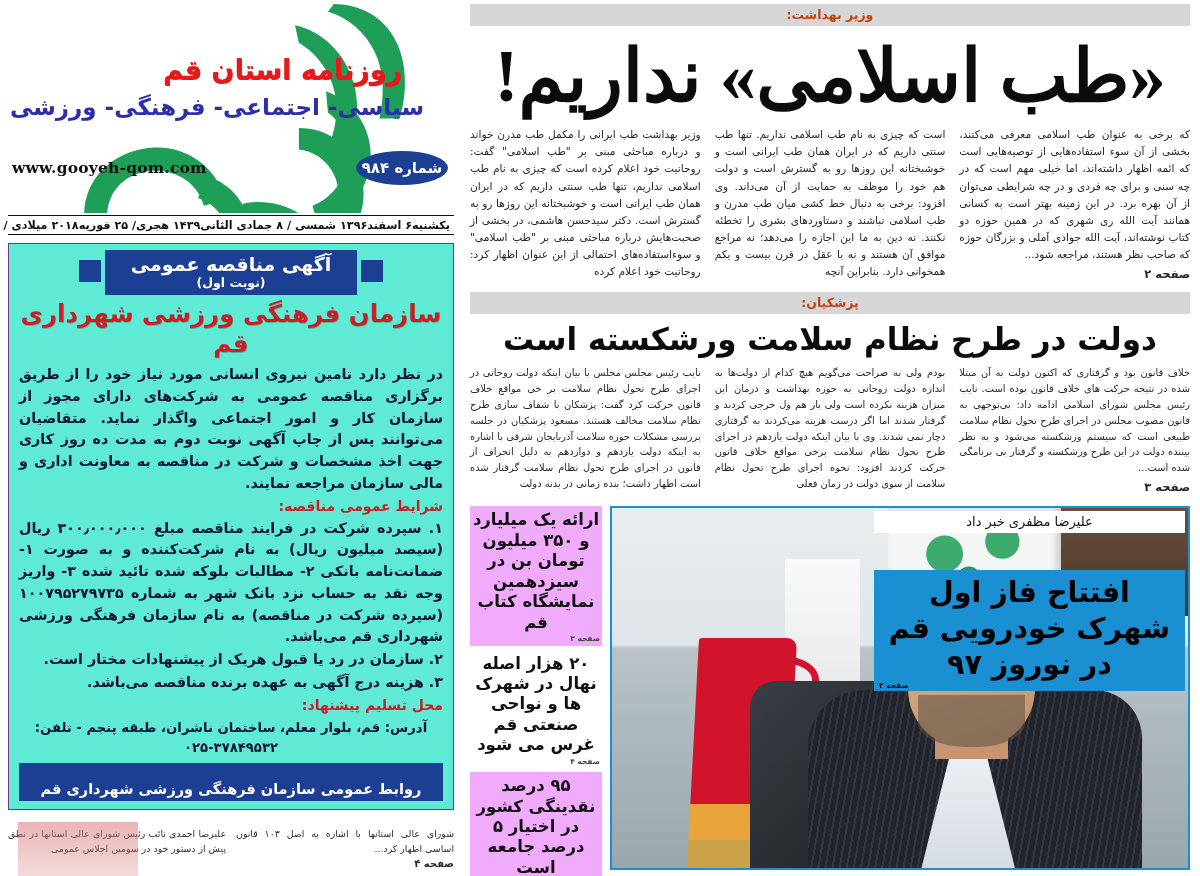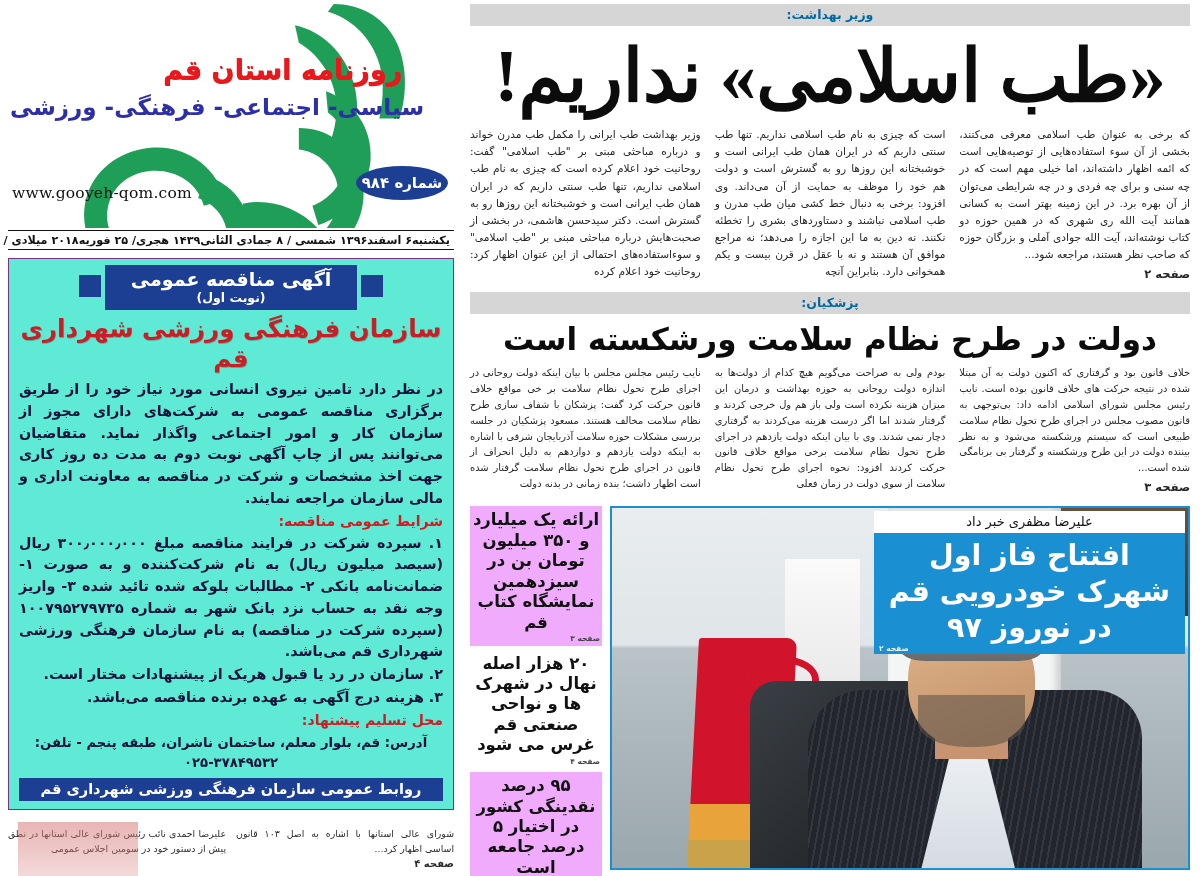--- a/index.html
+++ b/index.html
@@ -64,24 +64,24 @@
     color: #fff;
     font-size: 15px;
     font-weight: 700;
     display: flex;
     align-items: center;
     justify-content: center;
     z-index: 6;
   }
   .site-url {
     position: absolute;
-    bottom: 26px; left: 4px;
+    bottom: 36px; left: 4px;
     font-family: "DejaVu Serif", "Liberation Serif", serif;
     font-size: 15.5px;
-    font-weight: 400;
+    font-weight: 700;
     color: #111;
     letter-spacing: 0.2px;
     direction: ltr;
     z-index: 6;
   }
   .dateline {
     border-top: 1.4px solid #111;
     border-bottom: 1.4px solid #111;
     padding: 2.5px 4px;
     font-size: 11.2px;
@@ -157,21 +157,21 @@
     text-align: center;
     margin-top: 2px;
   }
   .ad-footer {
     margin-top: 5px;
     background: #1c3f94;
     color: #fff;
     font-size: 14.5px;
     font-weight: 700;
     text-align: center;
-    padding: 3px 4px 4px 4px;
+    padding: 18px 4px 4px 4px;
   }
 
   
   .br-news {
     margin-top: 9px;
     flex: 1;
     display: flex;
     flex-direction: column;
   }
   .br-headline {
@@ -213,21 +213,21 @@
     display: flex;
     flex-direction: column;
     position: relative;
   }
 
   .kicker-bar {
     background: #d6d6d6;
     text-align: center;
     font-size: 12.5px;
     font-weight: 700;
-    color: #0369a1;
+    color: #c2410c;
     padding: 3px 0 4px 0;
   }
   .mega-head {
     text-align: center;
     font-size: 73px;
     font-weight: 700;
     line-height: 1.18;
     color: #0c0c0c;
     padding: 8px 0 4px 0;
     letter-spacing: -1px;
@@ -405,27 +405,28 @@
   .ov-kicker {
     background: #fff;
     text-align: center;
     font-size: 13px;
     font-weight: 400;
     color: #111;
     padding: 3px 4px 4px 4px;
   }
   .ov-title {
     background: #1a8fd1;
-    color: #ffffff;
+    color: #000000;
     text-align: center;
     font-size: 28.5px;
     font-weight: 700;
     line-height: 1.26;
     padding: 5px 8px 8px 8px;
     position: relative;
+    margin-top: 37px;
   }
   .ov-title .pg {
     position: absolute;
     left: 5px; bottom: 1px;
     font-size: 7.5px;
     font-weight: 700;
     opacity: 0.9;
   }
 </style>
 </head>

